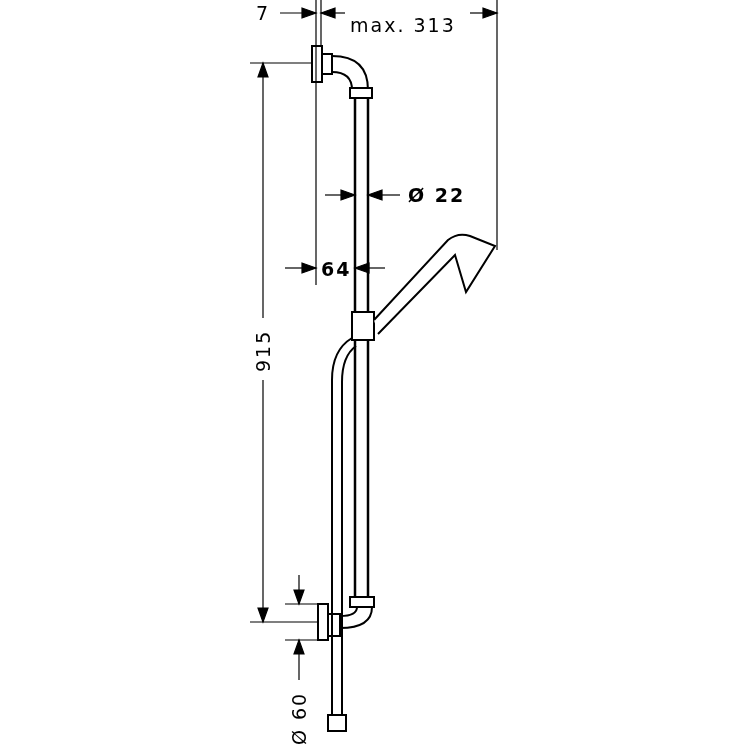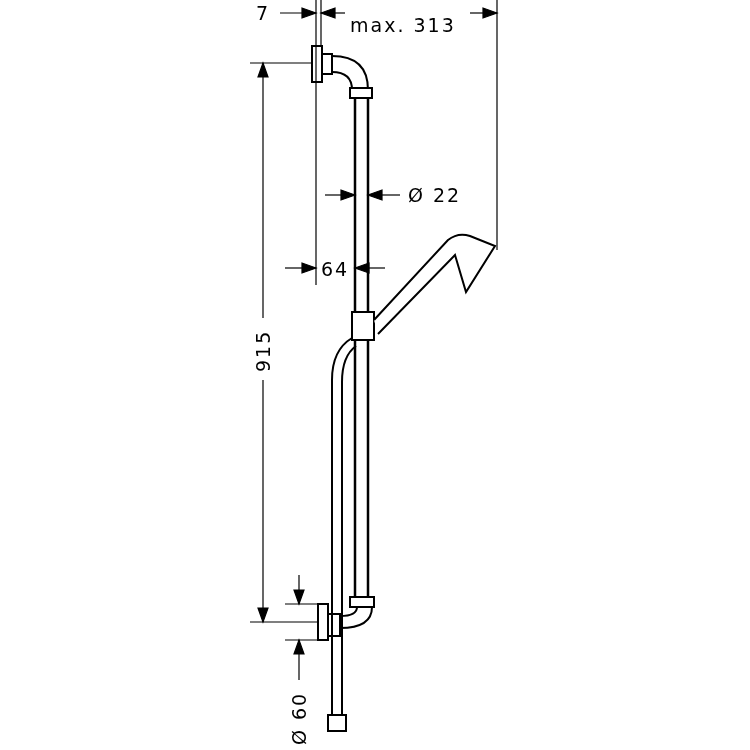--- a/index.html
+++ b/index.html
@@ -71,16 +71,16 @@
     <line x1="285" y1="640" x2="318" y2="640"></line>
     <line x1="299" y1="575" x2="299" y2="604"></line>
       <polygon points="299,604 294,590 304,590"></polygon>
     <line x1="299" y1="640" x2="299" y2="680"></line>
       <polygon points="299,640 294,654 304,654"></polygon>
   </g>
 </svg>
 
 <div class="lbl" style="left:256px;top:2px;">7</div>
 <div class="lbl" style="left:350px;top:14px;">max. 313</div>
-<div class="lbl" style="left:408px;top:184px;">Ø 22</div>
-<div class="lbl" style="left:321px;top:258px;">64</div>
+<div class="lbl" style="left:408px;top:184px;font-weight:bold;">Ø 22</div>
+<div class="lbl" style="left:321px;top:258px;font-weight:bold;">64</div>
 <div class="lbl rot" style="left:252px;top:372px;">915</div>
 <div class="lbl rot" style="left:288px;top:745px;">Ø 60</div>
 
 </body></html>

